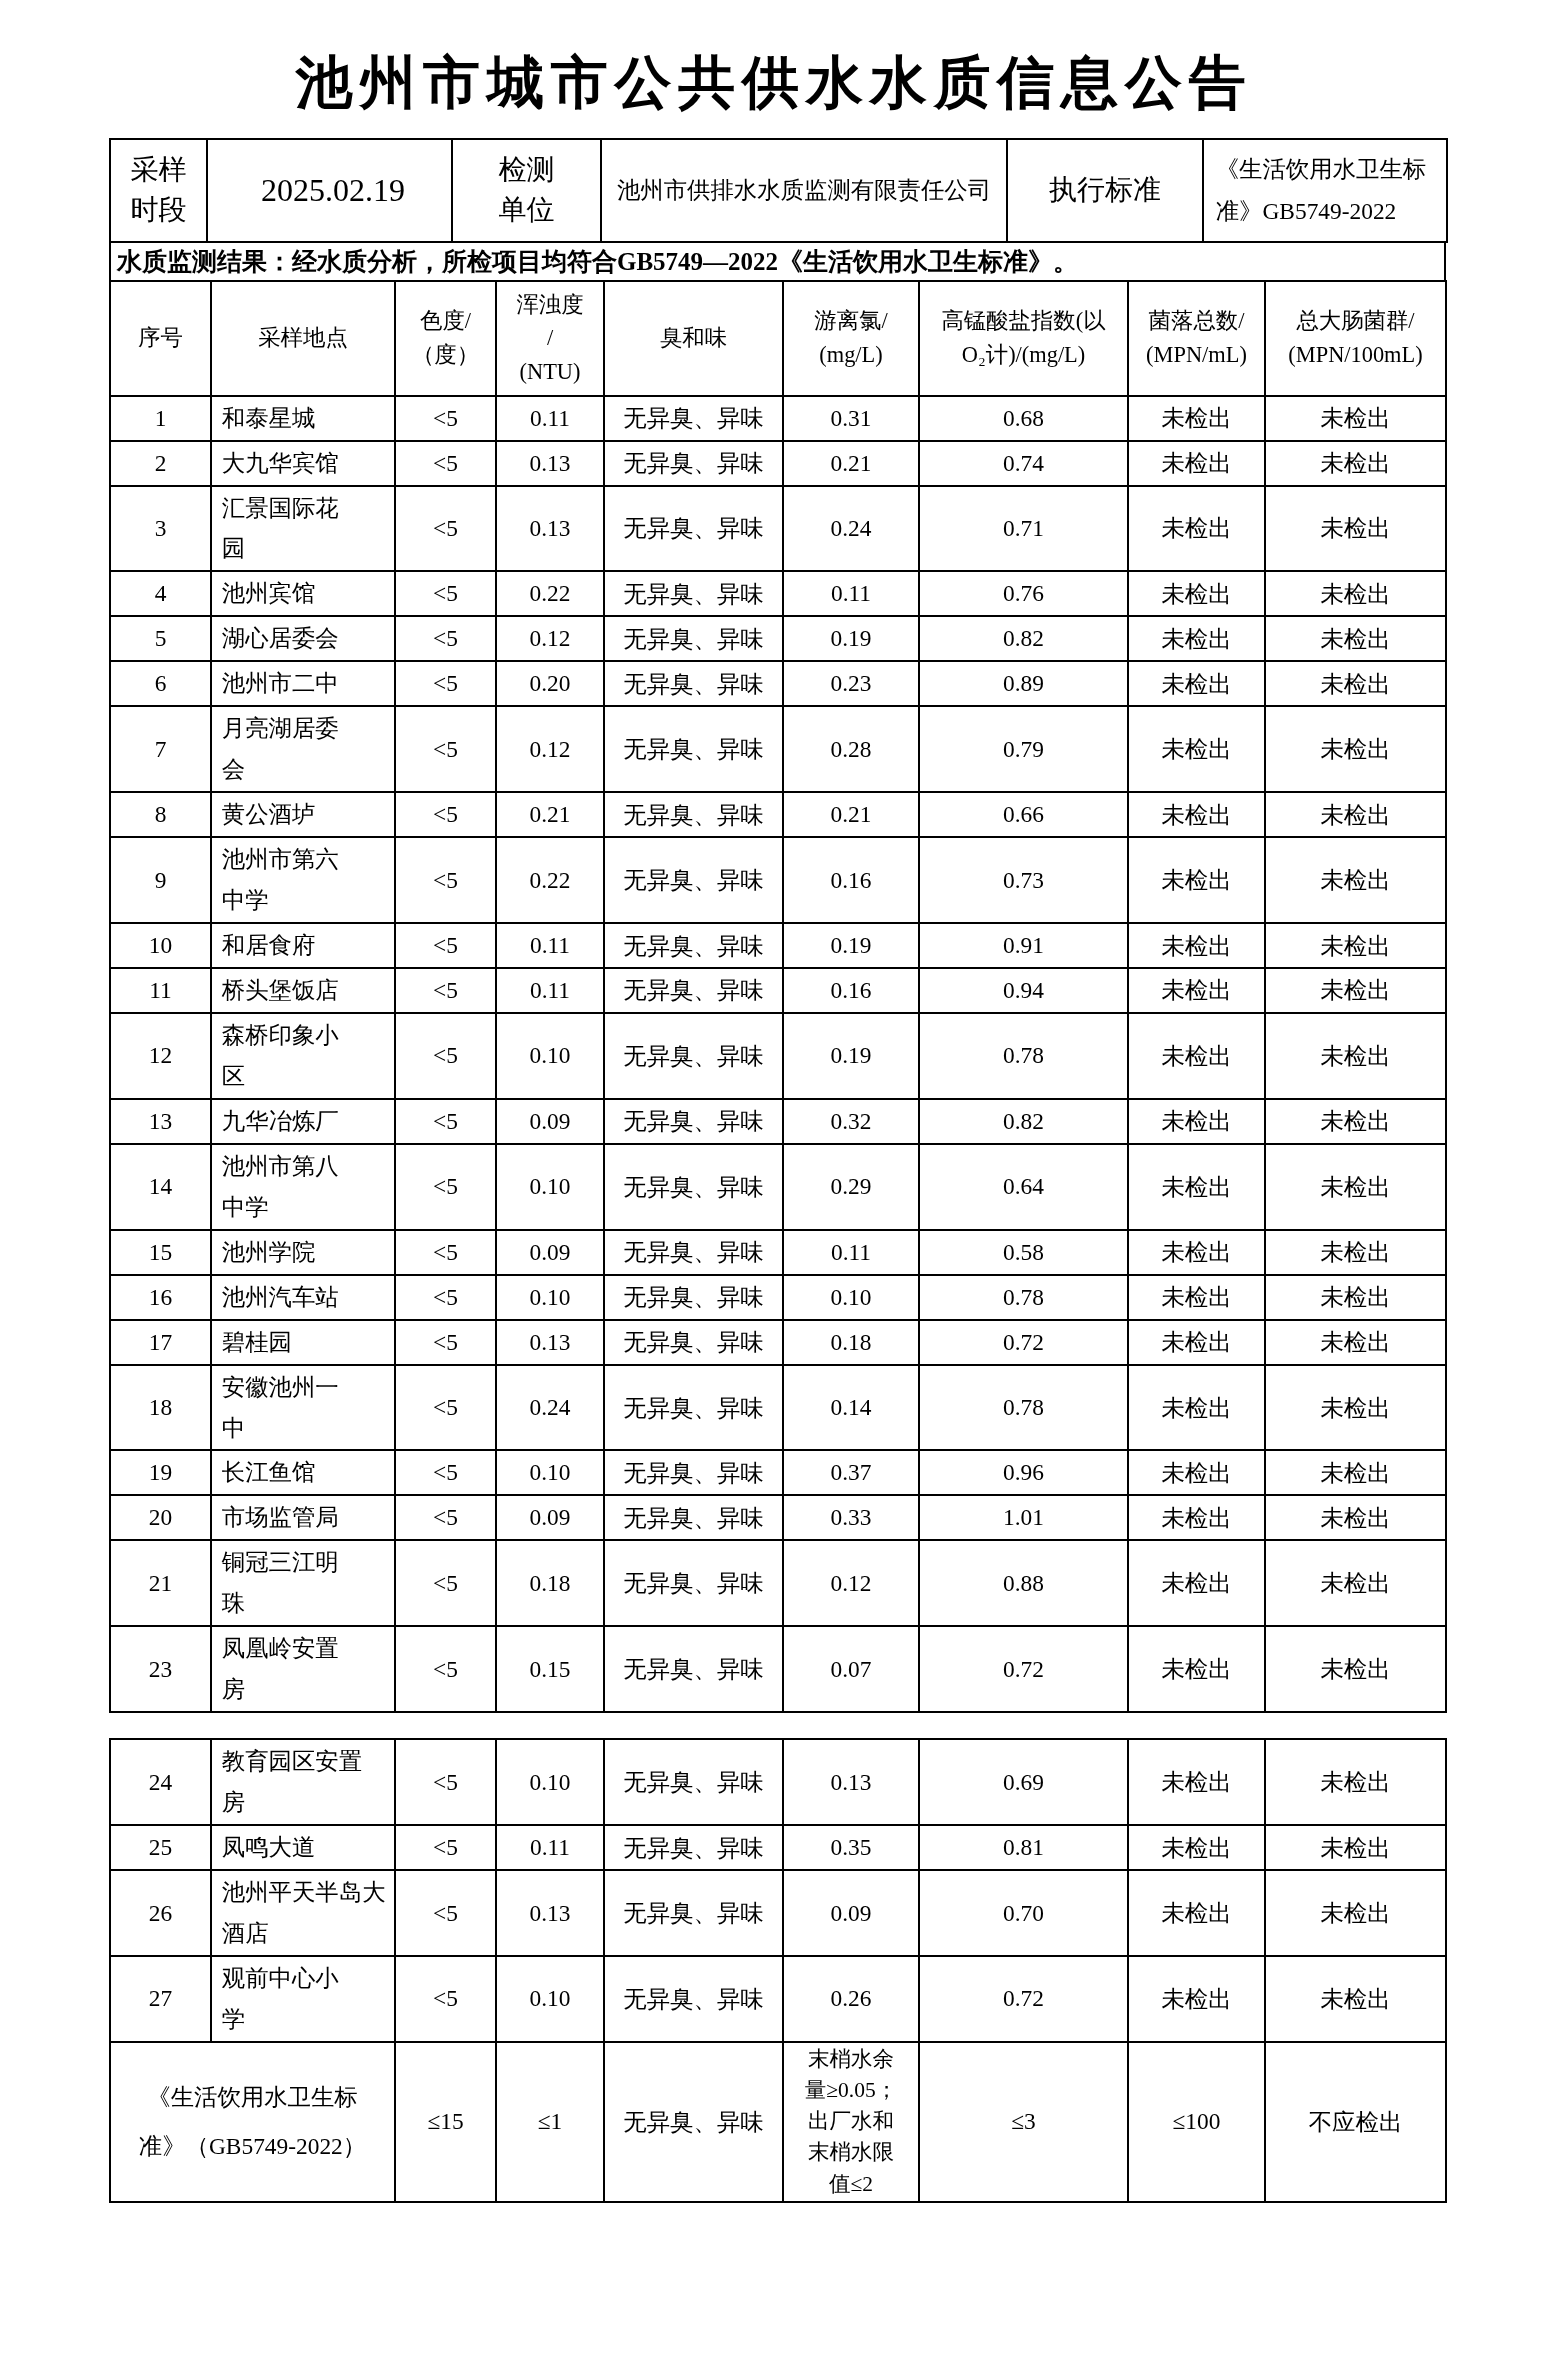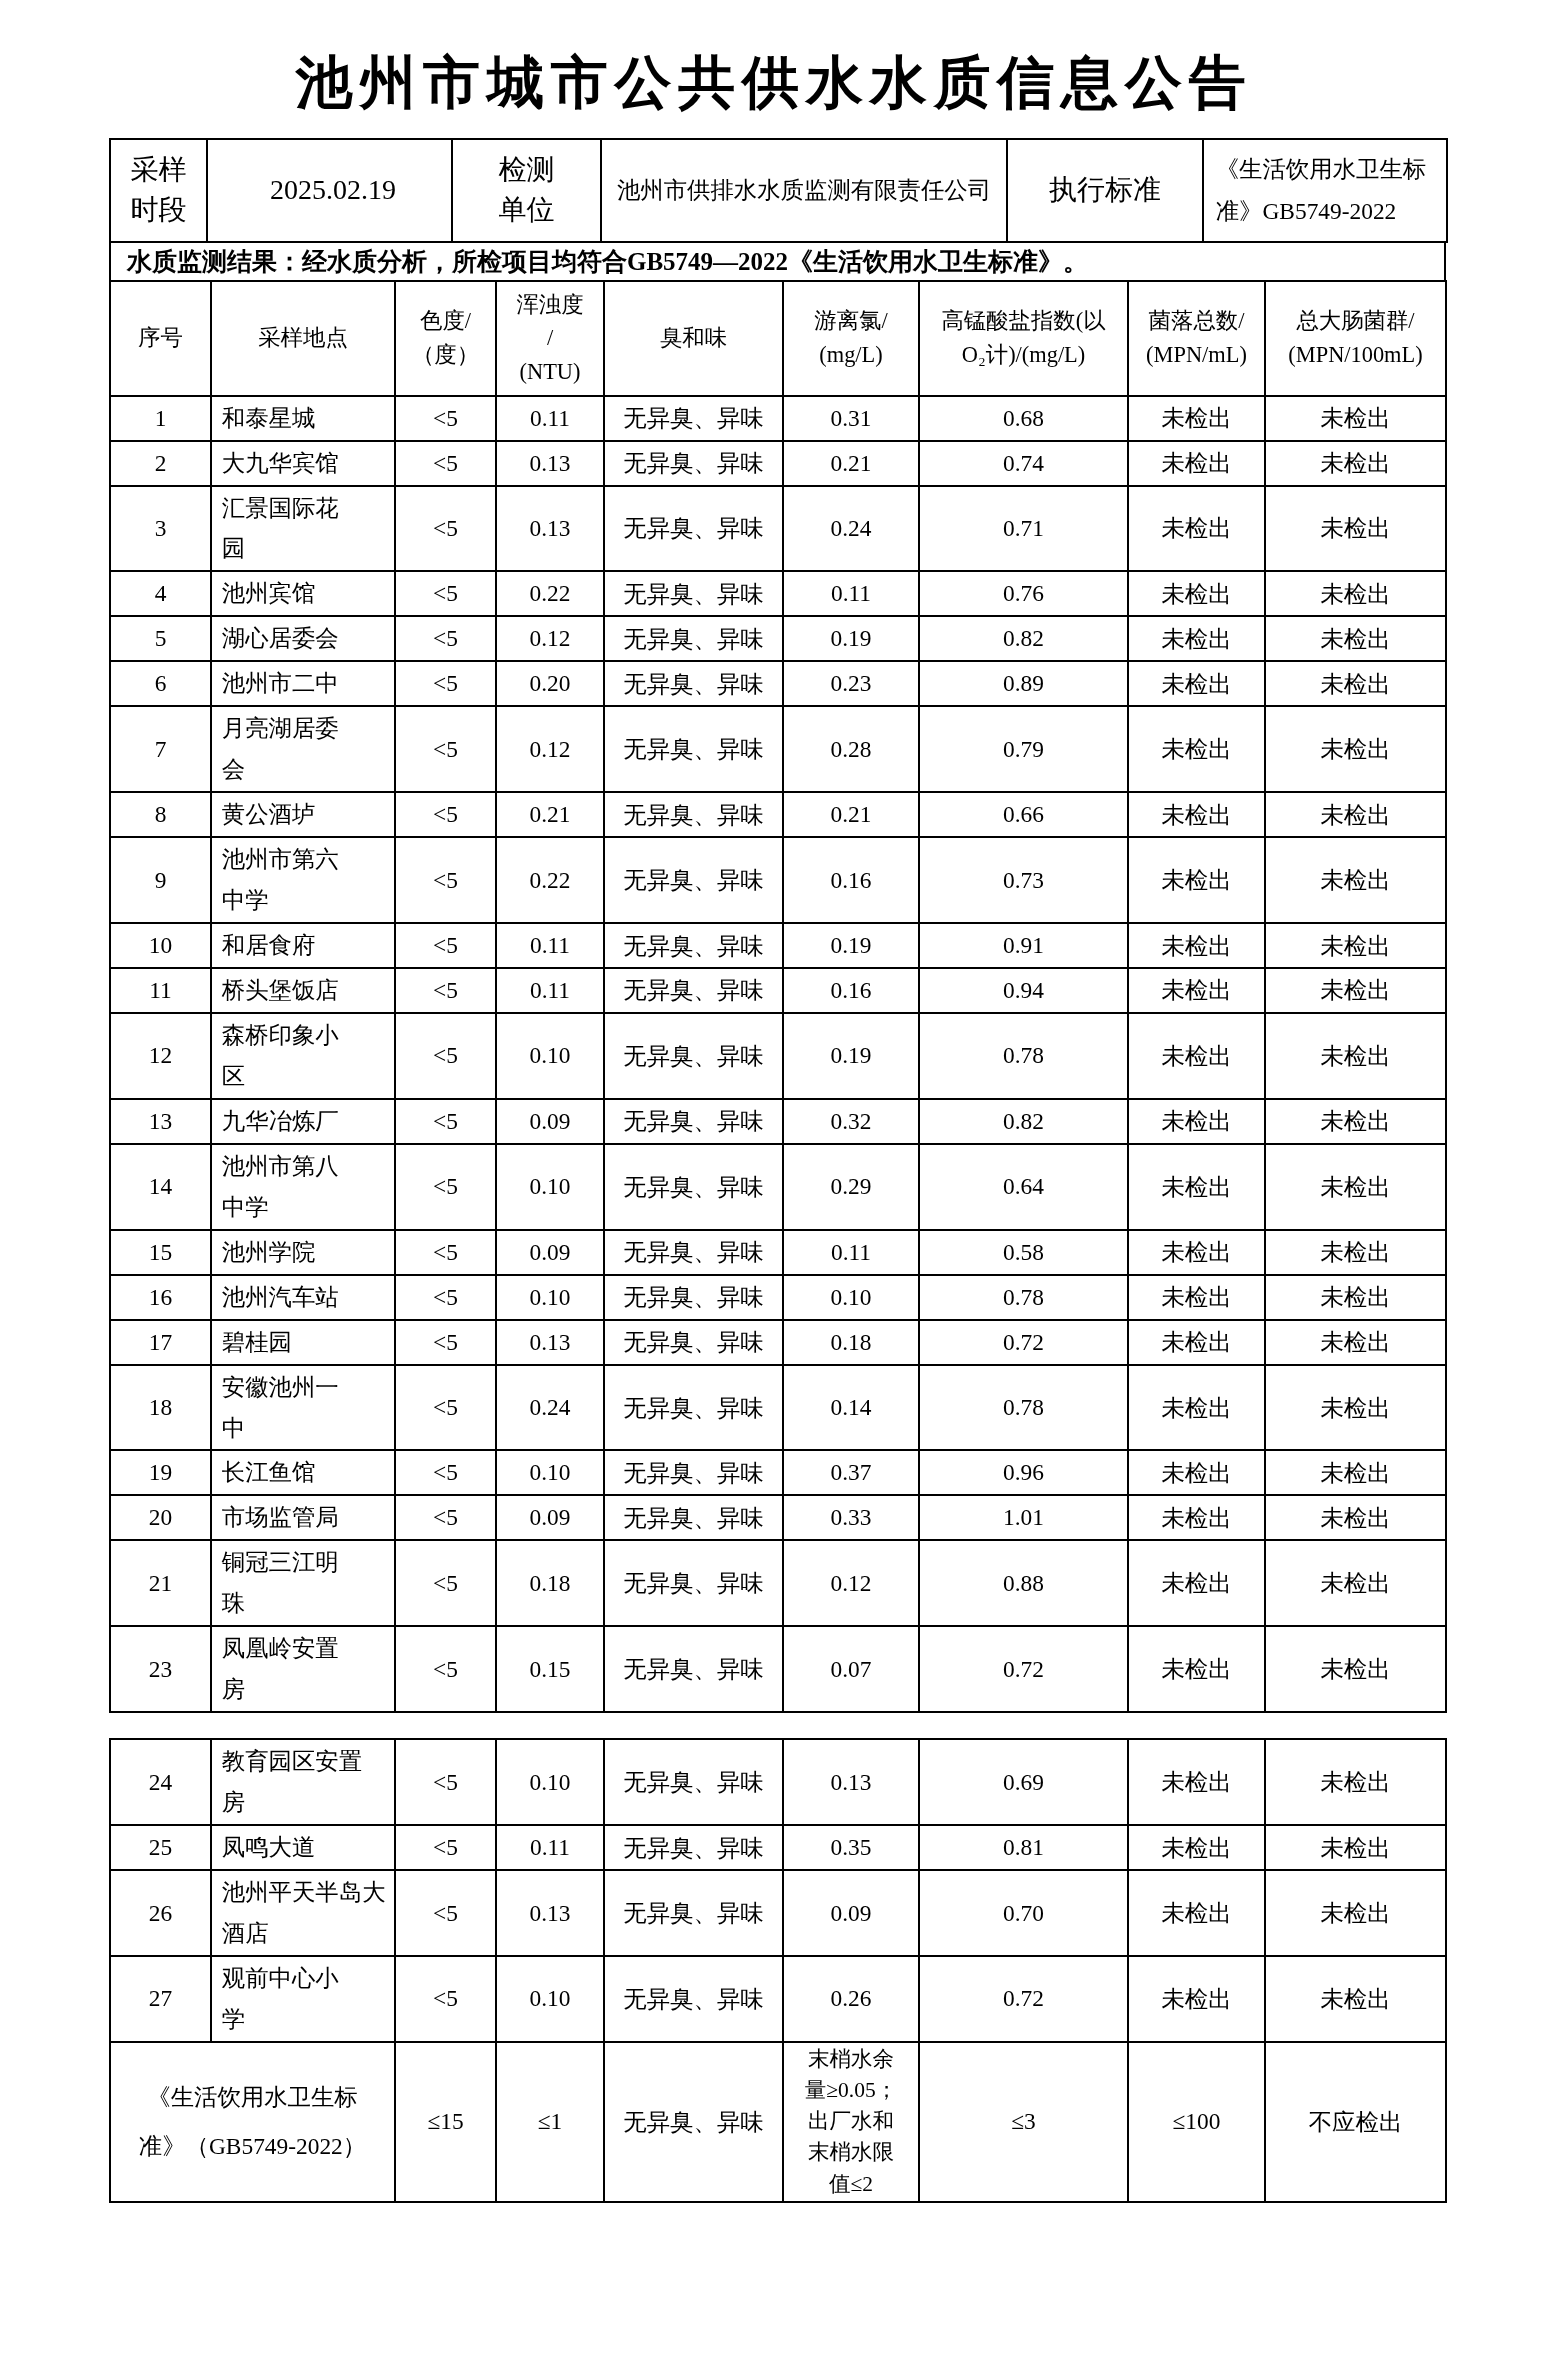--- a/index.html
+++ b/index.html
@@ -20,21 +20,21 @@
   
   .info td{text-align:center;}
   .info .lbl{font-size:28px;line-height:1.45;white-space:pre-line;}
   .info .val{font-size:24.4px;}
   .info .val-left{text-align:left;padding-left:11.7px;white-space:pre-line;font-size:23.4px;line-height:1.8;}
   .info .val-item{text-align:left;padding-left:19.5px;font-size:23.4px;}
   
   .result{
     border:2px solid #000;margin-top:-2px;
     font-size:25px;font-weight:bold;line-height:37px;height:37px;
-    padding-left:16px;white-space:nowrap;
+    padding-left:6px;white-space:nowrap;
   }
   
   .main{margin-top:-2px;}
   .main td{font-size:23.4px;text-align:center;}
   .main thead td{font-size:22.4px;line-height:1.5;white-space:pre-line;font-weight:normal;}
   .main td.site{text-align:left;padding-left:9.8px;white-space:pre-line;line-height:1.75;}
   .main td.std-label{white-space:pre-line;line-height:2.1;font-size:23.4px;}
   .main td.std-cl{white-space:pre-line;line-height:1.45;font-size:21.5px;}
   .gap{height:27px;}
 </style>
@@ -53,21 +53,21 @@
           <col style="width:245px">
           <col style="width:149px">
         <col style="width:406px">
           <col style="width:196px">
           <col style="width:244px">
       </colgroup>
       <tbody>
       <tr style="height:103px">
         <td class="lbl">采样
 时段</td>
-        <td class="val" style="font-size:28px;padding-left:8px;">2025.02.19</td>
+        <td class="val" style="font-size:32px;padding-left:8px;">2025.02.19</td>
         <td class="lbl">检测
 单位</td>
         <td class="val" style="font-size:23.4px;">池州市供排水水质监测有限责任公司</td>
         <td class="lbl" style="white-space:normal;">执行标准</td>
         <td class="val-left">《生活饮用水卫生标
 准》GB5749-2022</td>
       </tr>
     </tbody>
       </table>
 

